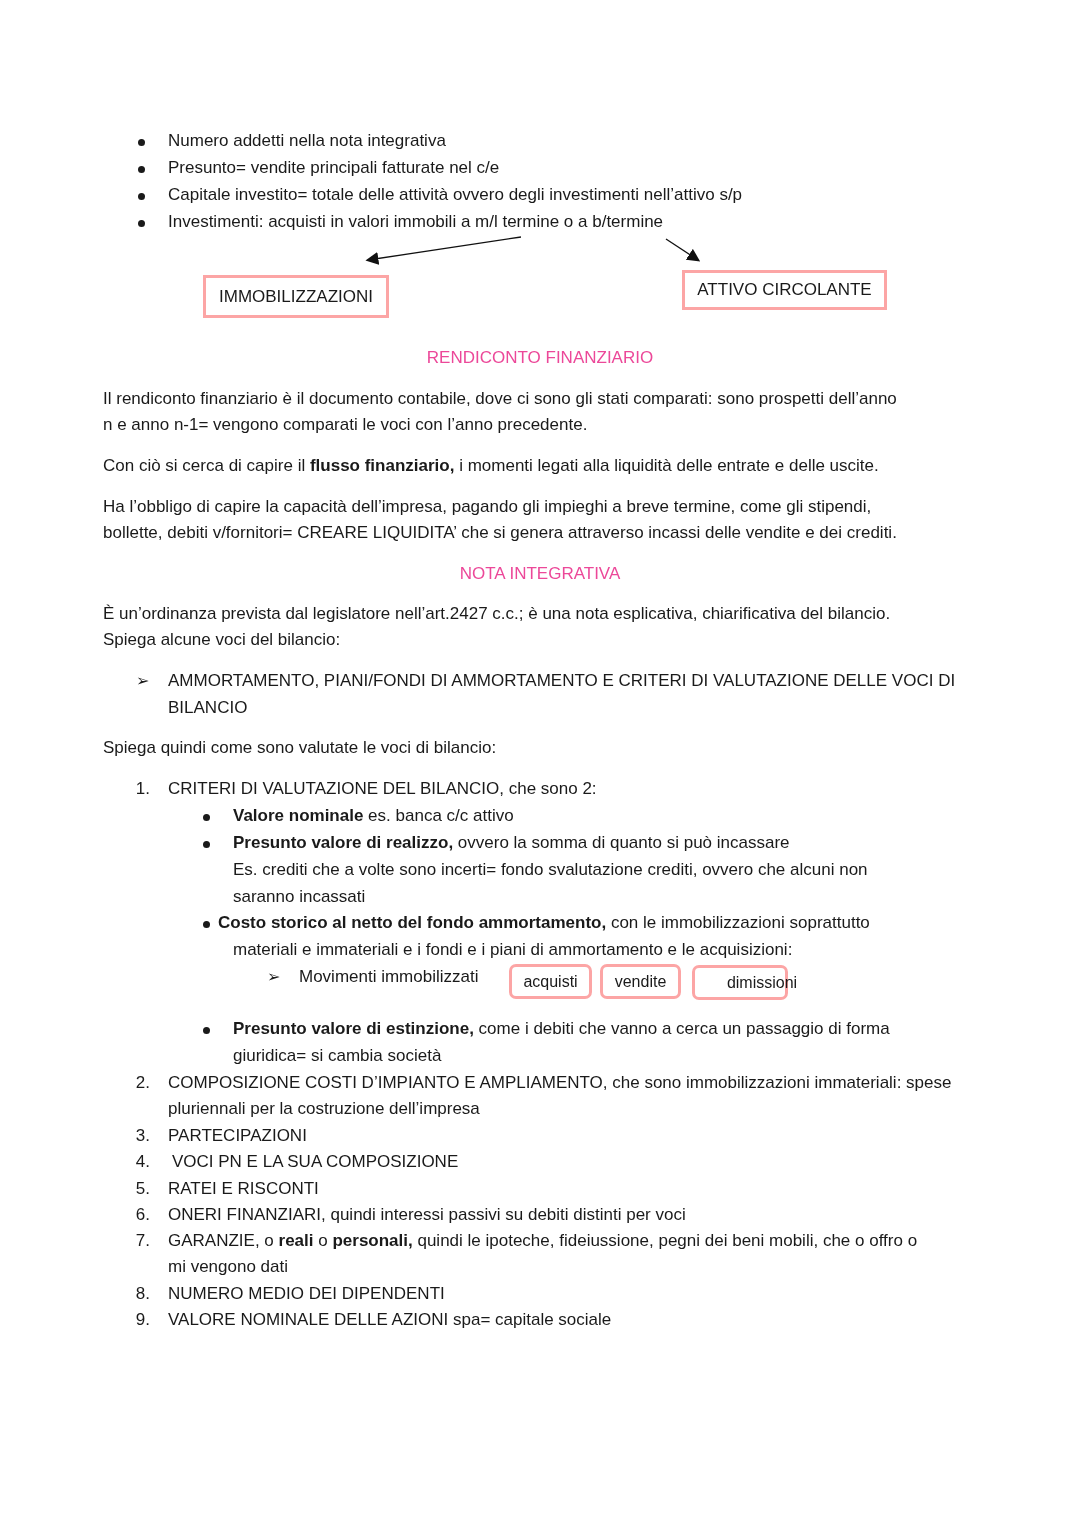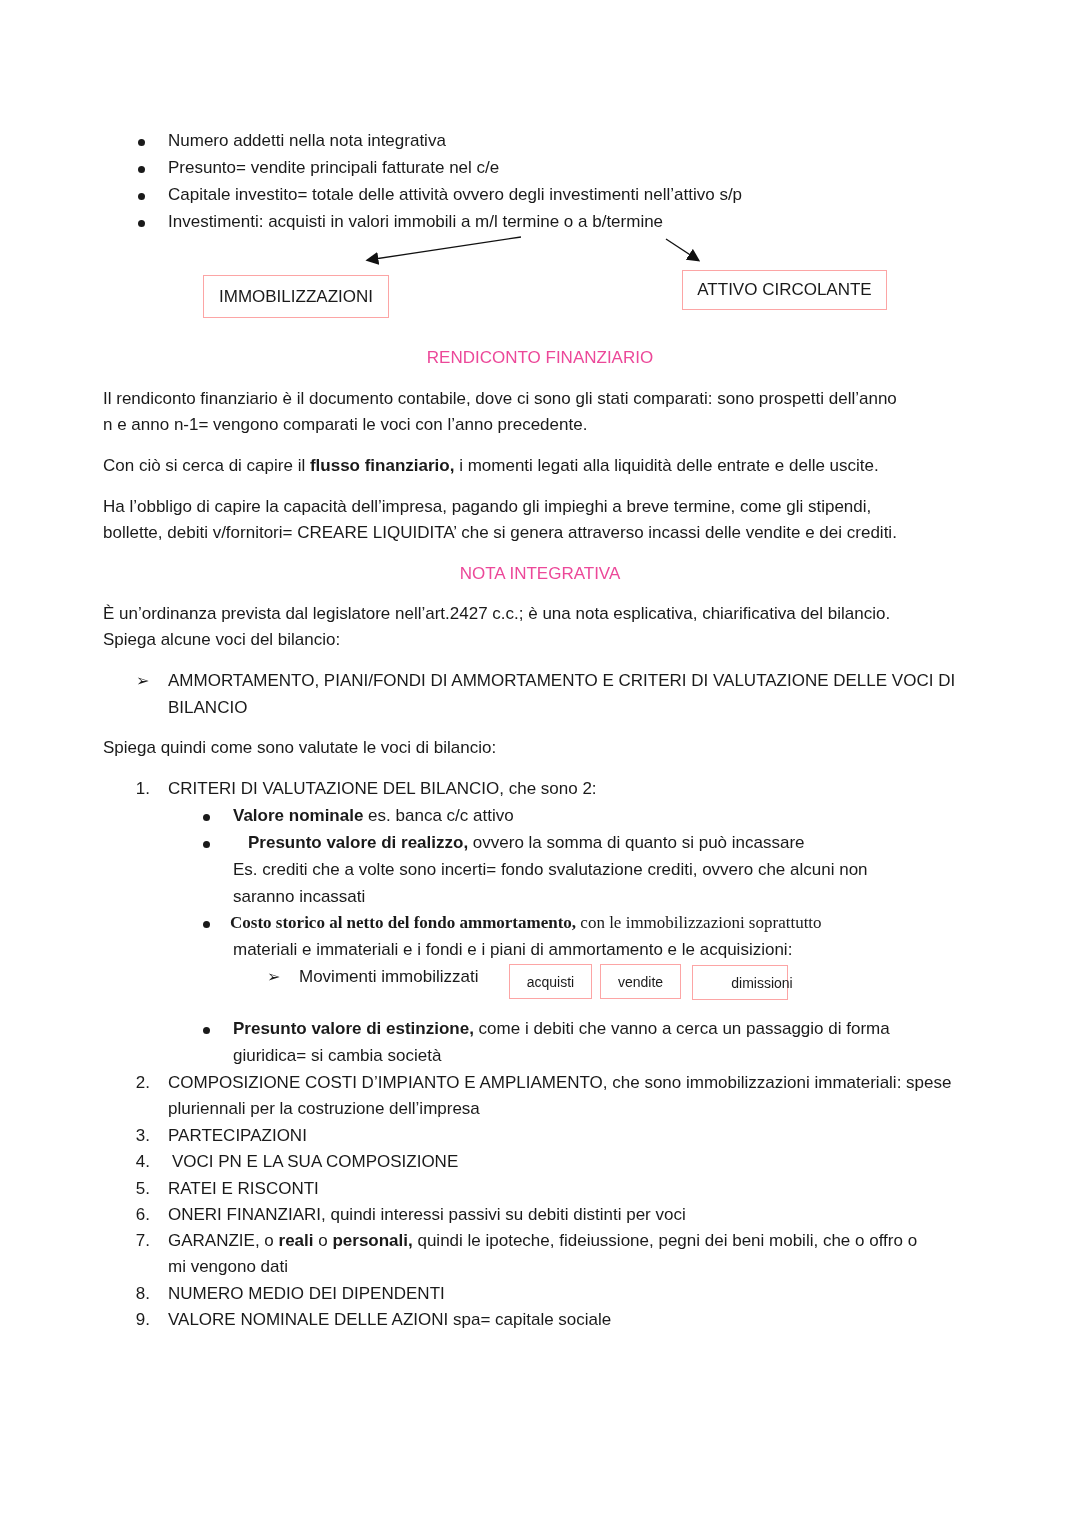--- a/index.html
+++ b/index.html
@@ -4,22 +4,22 @@
   <style>
     html, body { margin: 0; padding: 0; background: #ffffff; }
     body {
       width: 1080px; height: 1527px; position: relative; overflow: hidden;
       font-family: "Liberation Sans", "DejaVu Sans", sans-serif;
       color: #1a1a1a; font-size: 17px;
     }
     .abs { position: absolute; white-space: nowrap; }
     .bullet-dot { position: absolute; width: 7px; height: 7px; border-radius: 50%; background: #1a1a1a; }
     .red { color: #ec4899; }
-    .box { position: absolute; border: 1px solid #fca5a5; background: #fff; box-sizing: border-box; display: flex; align-items: center; justify-content: center; font-size: 17px; }
-    .small-box { font-size: 14px; }
+    .box { position: absolute; border: 3px solid #fca5a5; background: #fff; box-sizing: border-box; display: flex; align-items: center; justify-content: center; font-size: 17px; }
+    .small-box { font-size: 16px; border-radius: 7px; }
     b { font-weight: bold; }
     .num { position: absolute; width: 20px; text-align: right; }
   </style>
 </head>
 <body>
 
 <div>
   <span class="bullet-dot" style="left:138px;top:139px;"></span>
   <span class="abs" style="left:168px;top:131px;">Numero addetti nella nota integrativa</span>
   <span class="bullet-dot" style="left:138px;top:166px;"></span>
@@ -60,26 +60,26 @@
 <div class="abs" style="left:168px;top:698px;">BILANCIO</div>
 <div class="abs" style="left:103px;top:738px;">Spiega quindi come sono valutate le voci di bilancio:</div>
 
 <span class="num" style="left:130px;top:779px;">1.</span>
 <div class="abs" style="left:168px;top:779px;">CRITERI DI VALUTAZIONE DEL BILANCIO, che sono 2:</div>
 
 <span class="bullet-dot" style="left:203px;top:814px;"></span>
 <div class="abs" style="left:233px;top:806px;"><b>Valore nominale</b><span> es. banca c/c attivo</span></div>
 
 <span class="bullet-dot" style="left:203px;top:841px;"></span>
-<div class="abs" style="left:248px;top:833px;"><b>Presunto valore di realizzo,</b><span> ovvero la somma di quanto si può incassare</span></div>
+<div class="abs" style="left:233px;top:833px;"><b>Presunto valore di realizzo,</b><span> ovvero la somma di quanto si può incassare</span></div>
 <div class="abs" style="left:233px;top:860px;">Es. crediti che a volte sono incerti= fondo svalutazione crediti, ovvero che alcuni non</div>
 <div class="abs" style="left:233px;top:887px;">saranno incassati</div>
 
 <span class="bullet-dot" style="left:203px;top:921px;"></span>
-<div class="abs" style="left:230px;top:913px;font-family:Liberation Serif, serif;"><b>Costo storico al netto del fondo ammortamento,</b><span> con le immobilizzazioni soprattutto</span></div>
+<div class="abs" style="left:218px;top:913px;"><b>Costo storico al netto del fondo ammortamento,</b><span> con le immobilizzazioni soprattutto</span></div>
 <div class="abs" style="left:233px;top:940px;">materiali e immateriali e i fondi e i piani di ammortamento e le acquisizioni:</div>
 <span class="abs" style="left:267px;top:967px;font-size:16px;">➢</span>
 <div class="abs" style="left:299px;top:967px;">Movimenti immobilizzati</div>
 <div class="box small-box" style="left:509px;top:964px;width:83px;height:35px;">acquisti</div>
 <div class="box small-box" style="left:600px;top:964px;width:81px;height:35px;">vendite</div>
 <div class="box small-box" style="left:692px;top:965px;width:96px;height:35px;padding-left:44px;">dimissioni</div>
 
 <span class="bullet-dot" style="left:203px;top:1027px;"></span>
 <div class="abs" style="left:233px;top:1019px;"><b>Presunto valore di estinzione,</b><span> come i debiti che vanno a cerca un passaggio di forma</span></div>
 <div class="abs" style="left:233px;top:1046px;">giuridica= si cambia società</div>

